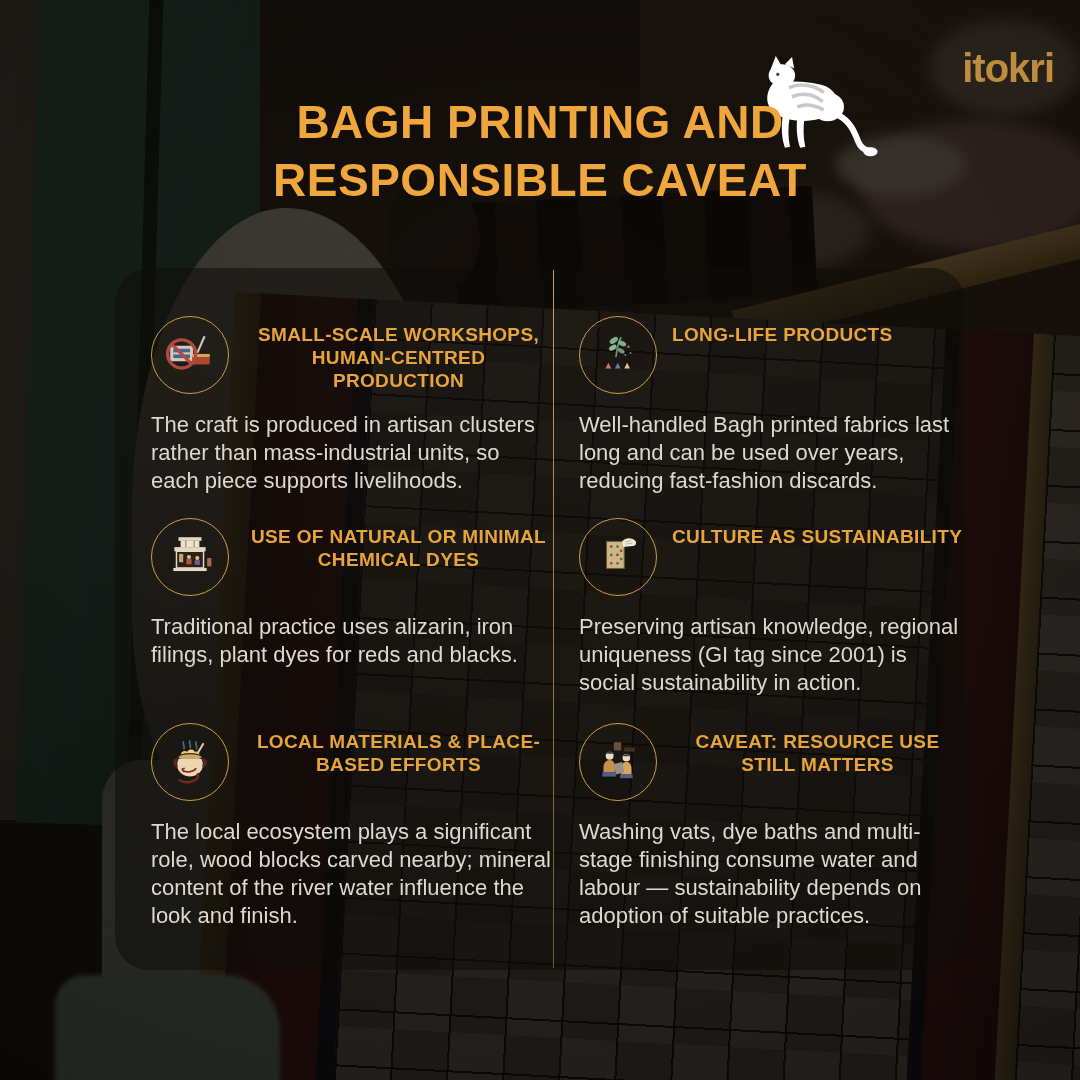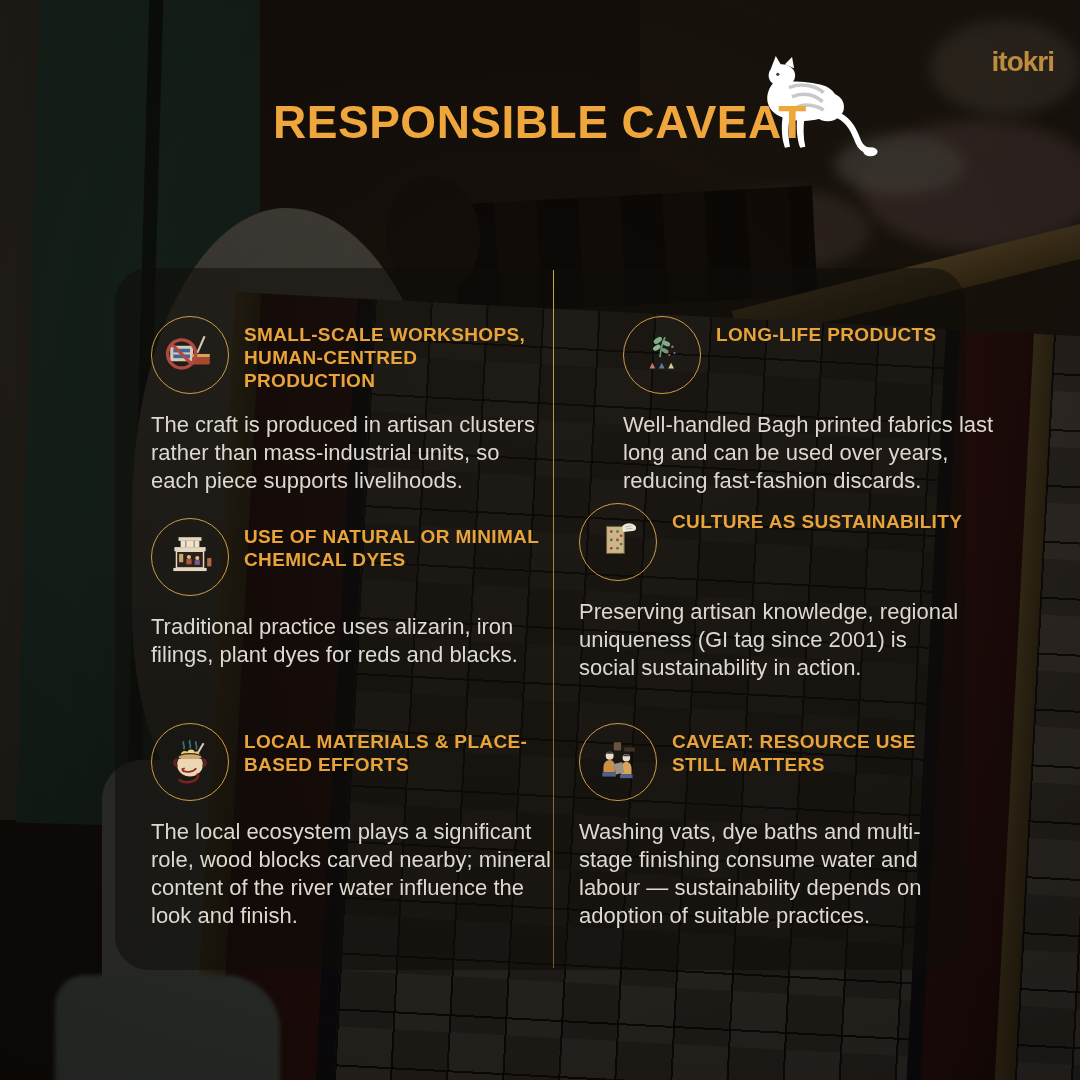--- a/index.html
+++ b/index.html
@@ -51,37 +51,37 @@
       repeating-linear-gradient(0deg, rgba(12,9,6,.85) 0 2px, rgba(0,0,0,0) 2px 56px),
       repeating-linear-gradient(90deg, rgba(12,9,6,.85) 0 2px, rgba(0,0,0,0) 2px 56px),
       repeating-conic-gradient(#6a6057 0% 25%, #544b42 0% 50%);
     background-size:auto,auto,112px 112px;}
   .vignette{position:absolute;inset:0;
     background:
       radial-gradient(120% 95% at 50% 30%, rgba(0,0,0,.28) 0%, rgba(0,0,0,.62) 100%),
       linear-gradient(rgba(16,11,7,.38), rgba(16,11,7,.38));}
   
   .brand-logo{position:absolute;top:46px;right:26px;width:140px;text-align:right;
-    font-size:28px;font-weight:700;letter-spacing:-1px;color:#bd8c3e;}
+    font-size:40px;font-weight:700;letter-spacing:-1px;color:#bd8c3e;}
   .cat{position:absolute;left:748px;top:54px;width:138px;height:112px;}
   .title{position:absolute;left:0;right:0;top:94px;text-align:center;
     color:#efa63c;font-size:46px;font-weight:800;letter-spacing:.5px;line-height:1.26;}
   
   .panel{position:absolute;left:115px;top:268px;width:850px;height:702px;border-radius:34px;
     background:rgba(15,12,9,.55);}
   .divider{position:absolute;left:438px;top:2px;bottom:2px;width:1px;
     background:linear-gradient(180deg, rgba(210,172,82,.95), rgba(145,115,48,.75));}
   .card{position:absolute;}
   .slot1{left:36px;top:48px;width:402px;}
-  .slot2{left:464px;top:48px;width:384px;margin-left:44px;}
+  .slot2{left:464px;top:48px;width:384px;}
   .slot3{left:36px;top:250px;width:402px;}
-  .slot4{left:464px;top:235px;width:384px;}
+  .slot4{left:464px;top:250px;width:384px;}
   .slot5{left:36px;top:455px;width:402px;}
   .slot6{left:464px;top:455px;width:384px;}
-  .card-head{display:flex;gap:15px;align-items:flex-start;min-height:94px;}
+  .card-head{display:flex;gap:15px;align-items:flex-start;min-height:94px;text-align:center;}
   .icon-circle{flex:none;width:76px;height:76px;border:1.6px solid #cf9c42;border-radius:50%;
     display:flex;align-items:center;justify-content:center;}
   .icon-circle svg{width:50px;height:50px;}
   .card-title{font-size:19px;font-weight:800;letter-spacing:.35px;line-height:1.22;color:#e8a43b;padding-top:7px;}
   .card-body{font-size:22px;line-height:1.28;color:#ddd8d0;margin-top:1px;}
 </style>
 </head>
 <body>
 
 <div class="canvas">
@@ -126,20 +126,21 @@
     <ellipse cx="78" cy="52" rx="16" ry="14" fill="#ffffff"></ellipse>
     <path d="M34,60 C32,72 33,84 36,92 L41,91 C39,82 39,70 41,61 Z" fill="#ffffff"></path>
     <path d="M48,63 C47,74 48,84 51,92 L56,91 C54,82 54,72 55,64 Z" fill="#ffffff"></path>
     <path d="M88,60 C100,66 104,76 108,86 C110,91 114,94 118,95" stroke="#ffffff" stroke-width="6" fill="none" stroke-linecap="round"></path>
     <ellipse cx="120" cy="96" rx="7" ry="4.5" fill="#ffffff"></ellipse>
     <path d="M40,33 C52,28 66,31 74,38 M43,42 C54,37 66,40 73,47 M48,52 C58,48 68,51 74,55" stroke="#9a9a9a" stroke-width="3.5" fill="none" opacity="0.55"></path>
     <circle cx="29" cy="20" r="1.6" fill="#444444"></circle>
   </svg>
 
   <div class="title">
+    <div>BAGH PRINTING AND</div>
     <div>RESPONSIBLE CAVEAT</div>
   </div>
 
   <div class="panel">
     <div class="divider"></div>
 
     <div class="card slot1">
       <div class="card-head">
         <div class="icon-circle">
           <svg viewBox="0 0 48 48">

